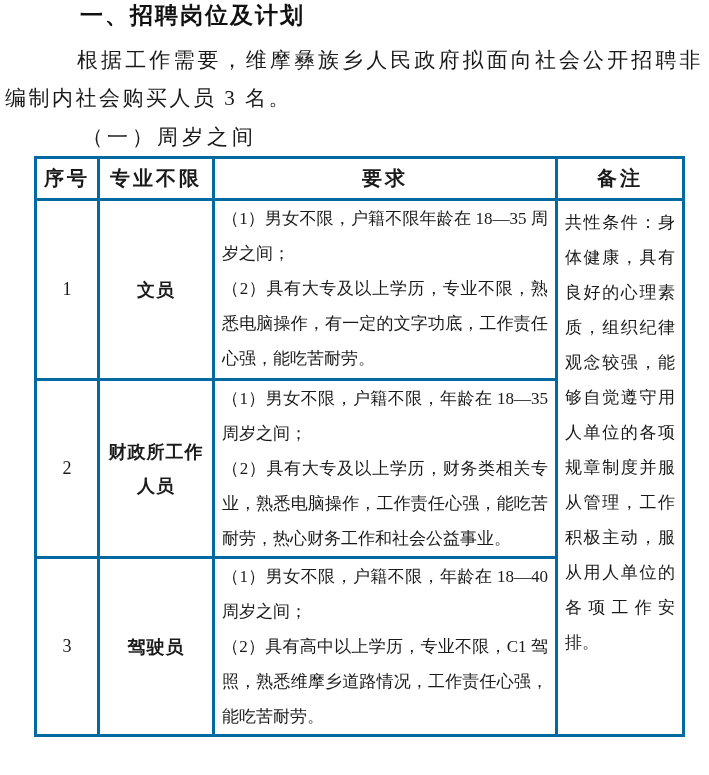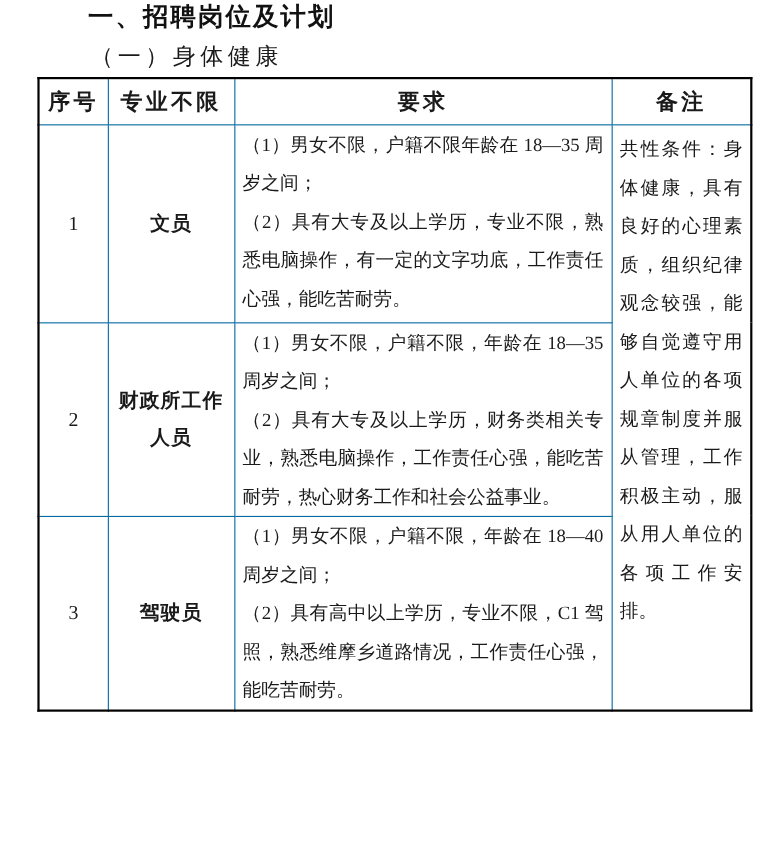--- a/index.html
+++ b/index.html
@@ -37,21 +37,21 @@
     letter-spacing: 4px;
   }
   table.req-table {
     border-collapse: collapse;
     table-layout: fixed;
     width: 648px;
     margin: 5px 0 0 34px;
     border: 2px solid #000000;
   }
   table.req-table th, table.req-table td {
-    border: 1px solid #0369a1;
+    border: 3px solid #0369a1;
     box-sizing: border-box;
     overflow: hidden;
   }
   th.hcell {
     height: 42px;
     padding: 0;
     font-family: "Liberation Serif", "DejaVu Serif", serif;
     font-weight: bold;
     font-size: 20px;
     letter-spacing: 3px;
@@ -91,23 +91,24 @@
     text-align: justify;
   }
 </style>
 </head>
 <body>
 
 <div class="page">
 
   <h1 class="heading">一、招聘岗位及计划</h1>
 
+  <p class="para">根据工作需要，维摩彝族乡人民政府拟面向社会公开招聘非编制内社会购买人员 3 名。</p>
 
 
-  <p class="sub">（一）身体健康</p>
+  <p class="sub">（一）周岁之间</p>
 
   <table class="req-table">
     <colgroup>
       <col style="width:63px">
       <col style="width:115px">
       <col style="width:343px">
       <col style="width:127px">
     </colgroup>
     <thead>
       <tr>

